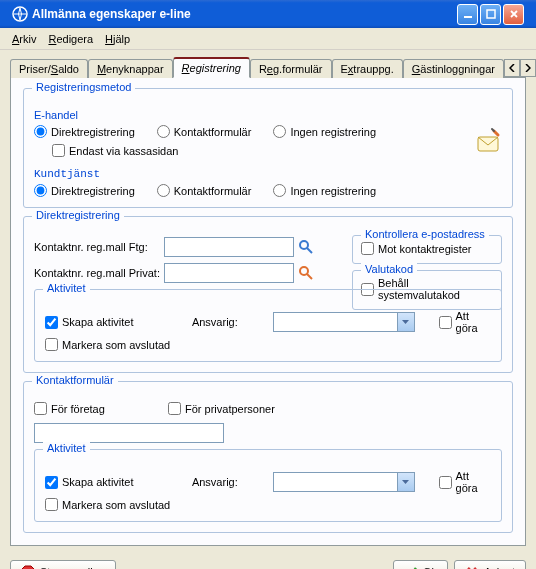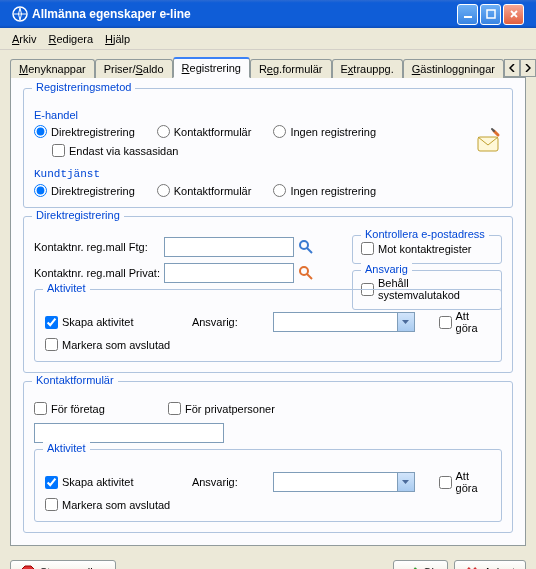--- a/index.html
+++ b/index.html
@@ -14,21 +14,21 @@
 .titlebar-btn svg { width: 10px; height: 10px; }
 
 .menubar { height: 22px; background: #ece9d8; display: flex; align-items: center; padding: 0 6px; border-bottom: 1px solid #d4d0c8; }
 .menu-item { padding: 2px 6px; cursor: pointer; }
 .menu-item .u { text-decoration: underline; }
 
 .content { padding: 6px 10px; }
 
 .tabbar { display: flex; align-items: flex-end; border-bottom: 1px solid #919b9c; position: relative; }
 .tab { padding: 3px 8px; border: 1px solid #919b9c; border-bottom: none; background: #ece9d8; margin-right: 0px; border-radius: 3px 3px 0 0; cursor: pointer; position: relative; top: 1px; }
-.tab.active { background: #fcfcfe; border-bottom: 1px solid #fcfcfe; border-top: 2px solid #3b82f6; z-index: 2; }
+.tab.active { background: #fcfcfe; border-bottom: 1px solid #fcfcfe; border-top: 2px solid #7f1d1d; z-index: 2; font-style: italic; }
 .tab .u { text-decoration: underline; }
 .tab-scroll { margin-left: auto; display: flex; }
 .tab-scroll-btn { width: 16px; height: 18px; background: #ece9d8; border: 1px solid #919b9c; display: flex; align-items: center; justify-content: center; cursor: pointer; }
 .tab-scroll-btn svg { width: 6px; height: 8px; }
 .tab-panel { background: #fcfcfe; border: 1px solid #919b9c; border-top: none; padding: 10px 12px 12px; }
 
 .fieldset { border: 1px solid #b0c4de; border-radius: 3px; margin-bottom: 8px; padding: 20px 10px 10px; position: relative; }
 .fieldset > .legend { position: absolute; top: -8px; left: 8px; background: #fcfcfe; padding: 0 4px; color: #0046d5; }
 .fieldset.inner { margin-bottom: 6px; }
 .reg-row { display: flex; align-items: center; gap: 22px; margin-top: 4px; }
@@ -94,22 +94,22 @@
 
 <div class="menubar">
   <div class="menu-item"><span class="u">A</span>rkiv</div>
   <div class="menu-item"><span class="u">R</span>edigera</div>
   <div class="menu-item"><span class="u">H</span>jälp</div>
 </div>
 
 <div class="content">
 
   <div class="tabbar">
+    <div class="tab">Priser/<span class="u">S</span>aldo</div>
     <div class="tab"><span class="u">M</span>enyknappar</div>
-    <div class="tab">Priser/<span class="u">S</span>aldo</div>
     <div class="tab active"><span class="u">R</span>egistrering</div>
     <div class="tab">R<span class="u">e</span>g.formulär</div>
     <div class="tab">E<span class="u">x</span>trauppg.</div>
     <div class="tab"><span class="u">G</span>ästinloggningar</div>
     <div class="tab-scroll">
       <div class="tab-scroll-btn">
           <svg viewBox="0 0 6 8">
             <path d="M5 0 L1 4 L5 8" fill="none" stroke="#000" stroke-width="1.5"></path>
           </svg>
         </div>
@@ -198,21 +198,21 @@
 
       <div class="side-col">
         <div class="fieldset small">
           <span class="legend">Kontrollera e-postadress</span>
           <label class="check-wrap">
               <input type="checkbox" style="">
               <span>Mot kontaktregister</span>
             </label>
         </div>
         <div class="fieldset small">
-          <span class="legend">Ansvarig</span>
+          <span class="legend">Valutakod</span>
           <label class="check-wrap">
               <input type="checkbox" style="">
               <span>Behåll systemvalutakod</span>
             </label>
         </div>
       </div>
 
       <div class="fieldset" style="margin-right:-160px;margin-top:4px;margin-bottom:0;">
         <span class="legend">Aktivitet</span>
         <div class="act-row">

